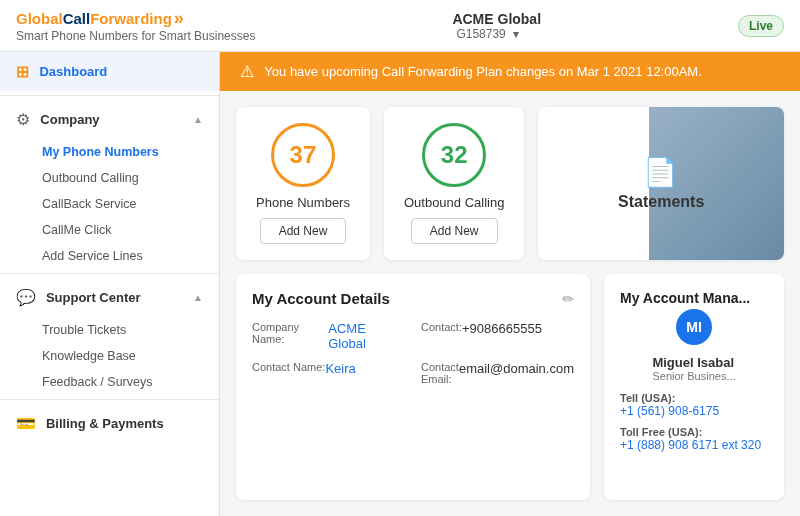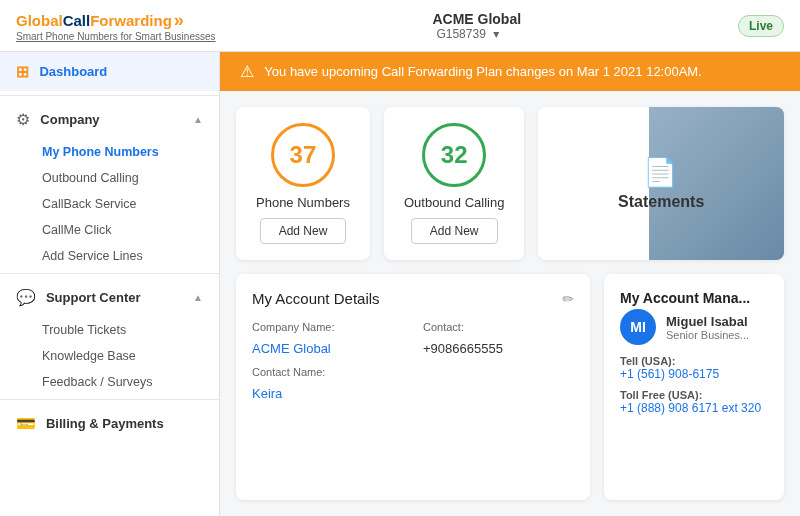--- a/index.html
+++ b/index.html
@@ -11,21 +11,21 @@
       background: #fff; padding: 8px 16px; border-bottom: 1px solid #e0e0e0;
       height: 52px; flex-shrink: 0;
     }
     .logo { display: flex; align-items: center; }
     .logo-text { display: flex; flex-direction: column; }
     .logo-main { font-size: 15px; font-weight: 700; }
     .logo-global { color: #f7941d; }
     .logo-call { color: #003366; }
     .logo-forwarding { color: #f7941d; }
     .logo-arrows { color: #f7941d; font-size: 18px; margin-left: 2px; }
-    .logo-sub { font-size: 10px; color: #666; text-decoration: underline; }
+    .logo-sub { font-size: 12px; color: #666; }
     .header-center { display: flex; flex-direction: column; }
     .header-company { font-weight: 700; font-size: 14px; color: #333; }
     .header-id { font-size: 12px; color: #666; cursor: pointer; }
     .header-id span { margin-left: 4px; }
     .header-right { display: flex; align-items: flex-end; gap: 12px; }
     .live-badge { background: #e8f5e9; color: #2e7d32; border: 1px solid #a5d6a7; border-radius: 12px; padding: 3px 10px; font-size: 12px; font-weight: 600; }
 
     
     .layout { display: flex; flex: 1; overflow: hidden; }
 
@@ -104,35 +104,35 @@
 
     
     .bottom-row { display: flex; gap: 14px; flex: 1; }
 
     
     .account-details {
       background: #fff; border-radius: 8px; box-shadow: 0 1px 4px rgba(0,0,0,0.08);
       padding: 16px; flex: 1; min-width: 0;
     }
     .account-header { display: flex; align-items: center; justify-content: space-between; margin-bottom: 14px; }
-    .account-title { font-size: 15px; font-weight: 400; color: #222; }
+    .account-title { font-size: 15px; font-weight: 700; color: #222; }
     .edit-icon { color: #999; cursor: pointer; font-size: 14px; }
     .detail-grid { display: grid; grid-template-columns: 1fr 1fr; gap: 10px 20px; }
-    .detail-item { display: flex; flex-direction: column; gap: 8px; }
+    .detail-item { display: flex; flex-direction: row; gap: 0; }
     .detail-label { font-size: 11px; color: #666; }
     .detail-value { font-size: 13px; color: #1a73e8; }
     .detail-value.dark { color: #333; }
 
     
     .account-manager {
       background: #fff; border-radius: 8px; box-shadow: 0 1px 4px rgba(0,0,0,0.08);
       padding: 16px; width: 180px; flex-shrink: 0;
     }
     .manager-title { font-size: 14px; font-weight: 700; color: #222; margin-bottom: 3px; }
-    .manager-row { display: flex; align-items: center; gap: 10px; margin-bottom: 10px; }
+    .manager-row { display: flex; align-items: center; gap: 10px; margin-bottom: 10px; flex-direction: column; }
     .avatar { width: 36px; height: 36px; border-radius: 50%; background: #1a73e8; color: #fff; display: flex; align-items: center; justify-content: center; font-weight: 700; font-size: 14px; flex-shrink: 0; }
     .manager-name { font-weight: 600; font-size: 13px; color: #333; }
     .manager-role { font-size: 11px; color: #777; }
     .contact-section { margin-top: 8px; }
     .contact-type { font-size: 11px; color: #555; font-weight: 600; margin-top: 8px; }
     .contact-number { font-size: 12px; color: #1a73e8; }
   </style>
 </head>
 <body>
 
@@ -265,20 +265,24 @@
               <span class="detail-value">ACME Global</span>
             </div>
             <div class="detail-item">
               <span class="detail-label">Contact:</span>
               <span class="detail-value dark">+9086665555</span>
             </div>
             <div class="detail-item">
               <span class="detail-label">Contact Name:</span>
               <span class="detail-value">Keira</span>
             </div>
+            <div class="detail-item">
+              <span class="detail-label">Contact Email:</span>
+              <span class="detail-value dark">email@domain.com</span>
+            </div>
           </div>
         </div>
 
         <div class="account-manager">
           <div class="manager-title">My Account Mana...</div>
           <div class="manager-row">
             <div class="avatar">MI</div>
             <div>
               <div class="manager-name">Miguel Isabal</div>
               <div class="manager-role">Senior Busines...</div>

